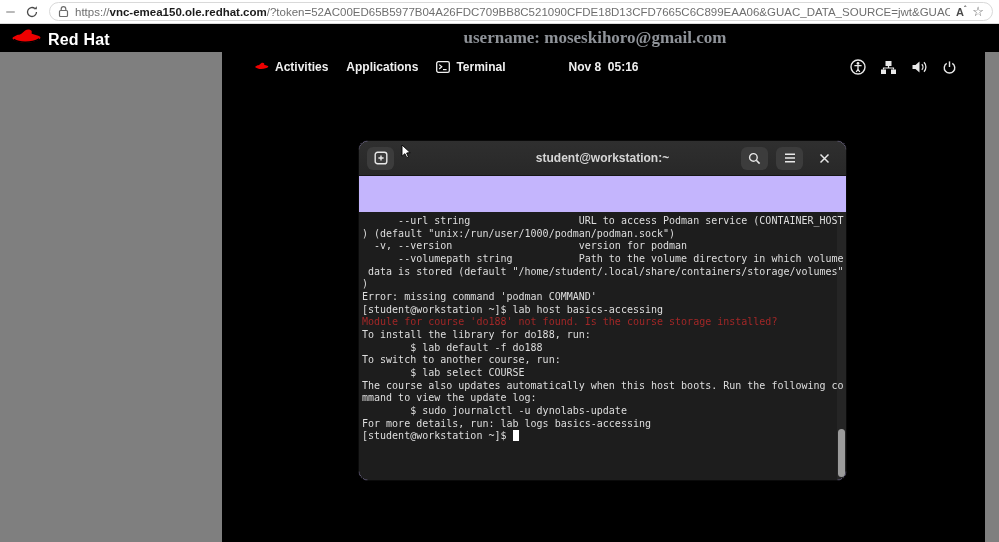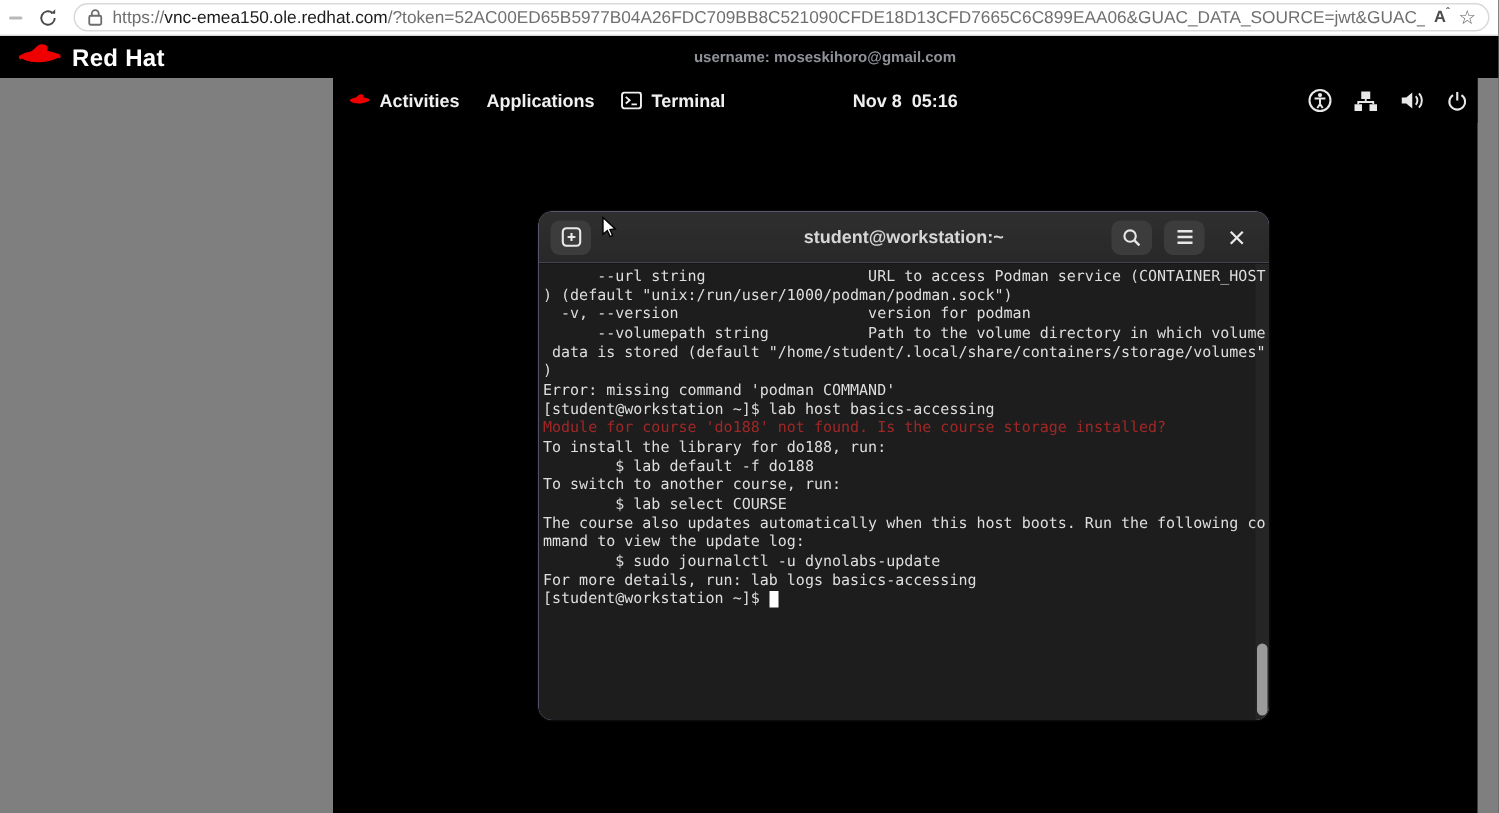--- a/index.html
+++ b/index.html
@@ -8,61 +8,61 @@
 
   
   .browser-bar { height:24px; background:#ffffff; border-bottom:1px solid #dadada;
                  display:flex; align-items:center; gap:8px; padding:0 6px; }
   .back-dash { width:9px; height:2px; background:#b9b9b9; border-radius:1px; }
   .chrome-btn { width:18px; height:18px; display:flex; align-items:center; justify-content:center;
                 color:#4a4a4a; flex:0 0 auto; cursor:default; }
   .url-pill { flex:1; height:19px; border:1px solid #d9d9d9; border-radius:11px; background:#fff;
               display:flex; align-items:center; gap:6px; padding:0 8px; min-width:0; }
   .url-text { flex:1; font-size:11.5px; color:#6f6f6f; white-space:nowrap; overflow:hidden; }
-  .url-text .domain { color:#1b1b1b; font-weight:400; }
+  .url-text .domain { color:#1b1b1b; font-weight:700; }
   .read-aloud { font-size:11px; color:#4a4a4a; font-weight:600; flex:0 0 auto; }
   .read-aloud sup { font-size:7px; }
   .star { font-size:13px; color:#5a5a5a; flex:0 0 auto; line-height:1; }
 
   
   .redhat-bar { height:28px; background:#000; position:relative; display:flex; align-items:center; }
   .rh-logo { display:flex; align-items:flex-end; gap:6px; padding-left:12px; }
   .rh-logo-text { color:#fff; font-weight:700; font-size:16px; letter-spacing:0.2px; }
-  .rh-username { position:absolute; left:550px; transform:translateX(-50%);
-                 color:#8f9399; font-size:10px; font-weight:600; white-space:nowrap; }
+  .rh-username { position:absolute; left:595px; transform:translateX(-50%);
+                 color:#8f9399; font-size:17px; font-weight:600; white-space:nowrap;font-family:Liberation Serif, serif; }
 
   
   .stage { position:relative; height:490px; background:#7f7f7f; }
   .remote-screen { position:absolute; left:222px; top:0; width:763px; height:490px; background:#000; }
   .letterbox { position:absolute; top:0; height:490px; background:#7f7f7f; }
   .letterbox.left { left:0; width:222px; }
   .letterbox.right { right:0; width:14px; }
 
   
   .gnome-bar { height:30px; background:#000; display:flex; align-items:center;
-               color:#f0f0f0; font-size:12px; font-weight:700; position:relative; padding:0 2px; }
+               color:#f0f0f0; font-size:12px; font-weight:700; position:relative; padding:0 24px; }
   .gb-item { display:flex; align-items:center; gap:6px; padding:0 9px; height:100%; cursor:default; }
   .gb-clock { position:absolute; left:50%; transform:translateX(-50%); white-space:pre; }
   .gb-right { margin-left:auto; display:flex; align-items:center; gap:14px; padding-right:4px; }
   .gb-right svg { display:block; }
 
   
   .terminal { position:absolute; left:136px; top:88px; width:489px; height:341px;
               border-radius:10px; background:#c4b5fd; box-shadow:0 10px 28px rgba(0,0,0,.65);
               border:1px solid #0a0a0a; display:flex; flex-direction:column; overflow:hidden; }
   .term-titlebar { height:35px; flex:0 0 auto; background:linear-gradient(#2f2f2f,#282828);
                    border-bottom:1px solid #161616; display:flex; align-items:center;
                    padding:0 8px; position:relative; }
   .term-title { position:absolute; left:50%; transform:translateX(-50%); color:#d6d6d6;
                 font-size:12px; font-weight:700; white-space:nowrap; }
   .tb-btn { width:27px; height:23px; border-radius:6px; background:#3c3c3c;
             display:flex; align-items:center; justify-content:center; color:#e8e8e8; }
   .tb-btn.plain { background:transparent; }
   .tb-right { margin-left:auto; display:flex; align-items:center; gap:8px; }
-  .term-content { position:relative; flex:1; background:#1d1d1d; padding:3px 2px 0 3px; overflow:hidden; }
+  .term-content { position:relative; flex:1; background:#1d1d1d; padding:3px 2px 0 3px; overflow:hidden;margin-top:36px; }
   .term-line { font-family:"DejaVu Sans Mono", monospace; font-size:10px; line-height:12.65px;
                color:#dedede; white-space:pre; }
   .term-line.red { color:#a12727; }
   .cursor { display:inline-block; width:6px; height:11px; background:#ffffff; vertical-align:text-bottom; }
   .scroll-track { position:absolute; right:0; top:0; bottom:0; width:9px; background:rgba(255,255,255,0.04); }
   .scroll-thumb { position:absolute; right:1px; bottom:3px; width:7px; height:48px;
                   background:#9b9b9b; border-radius:4px; }
 
   .mouse-cursor { position:absolute; left:42px; top:3px; z-index:50; pointer-events:none; }
 </style>

